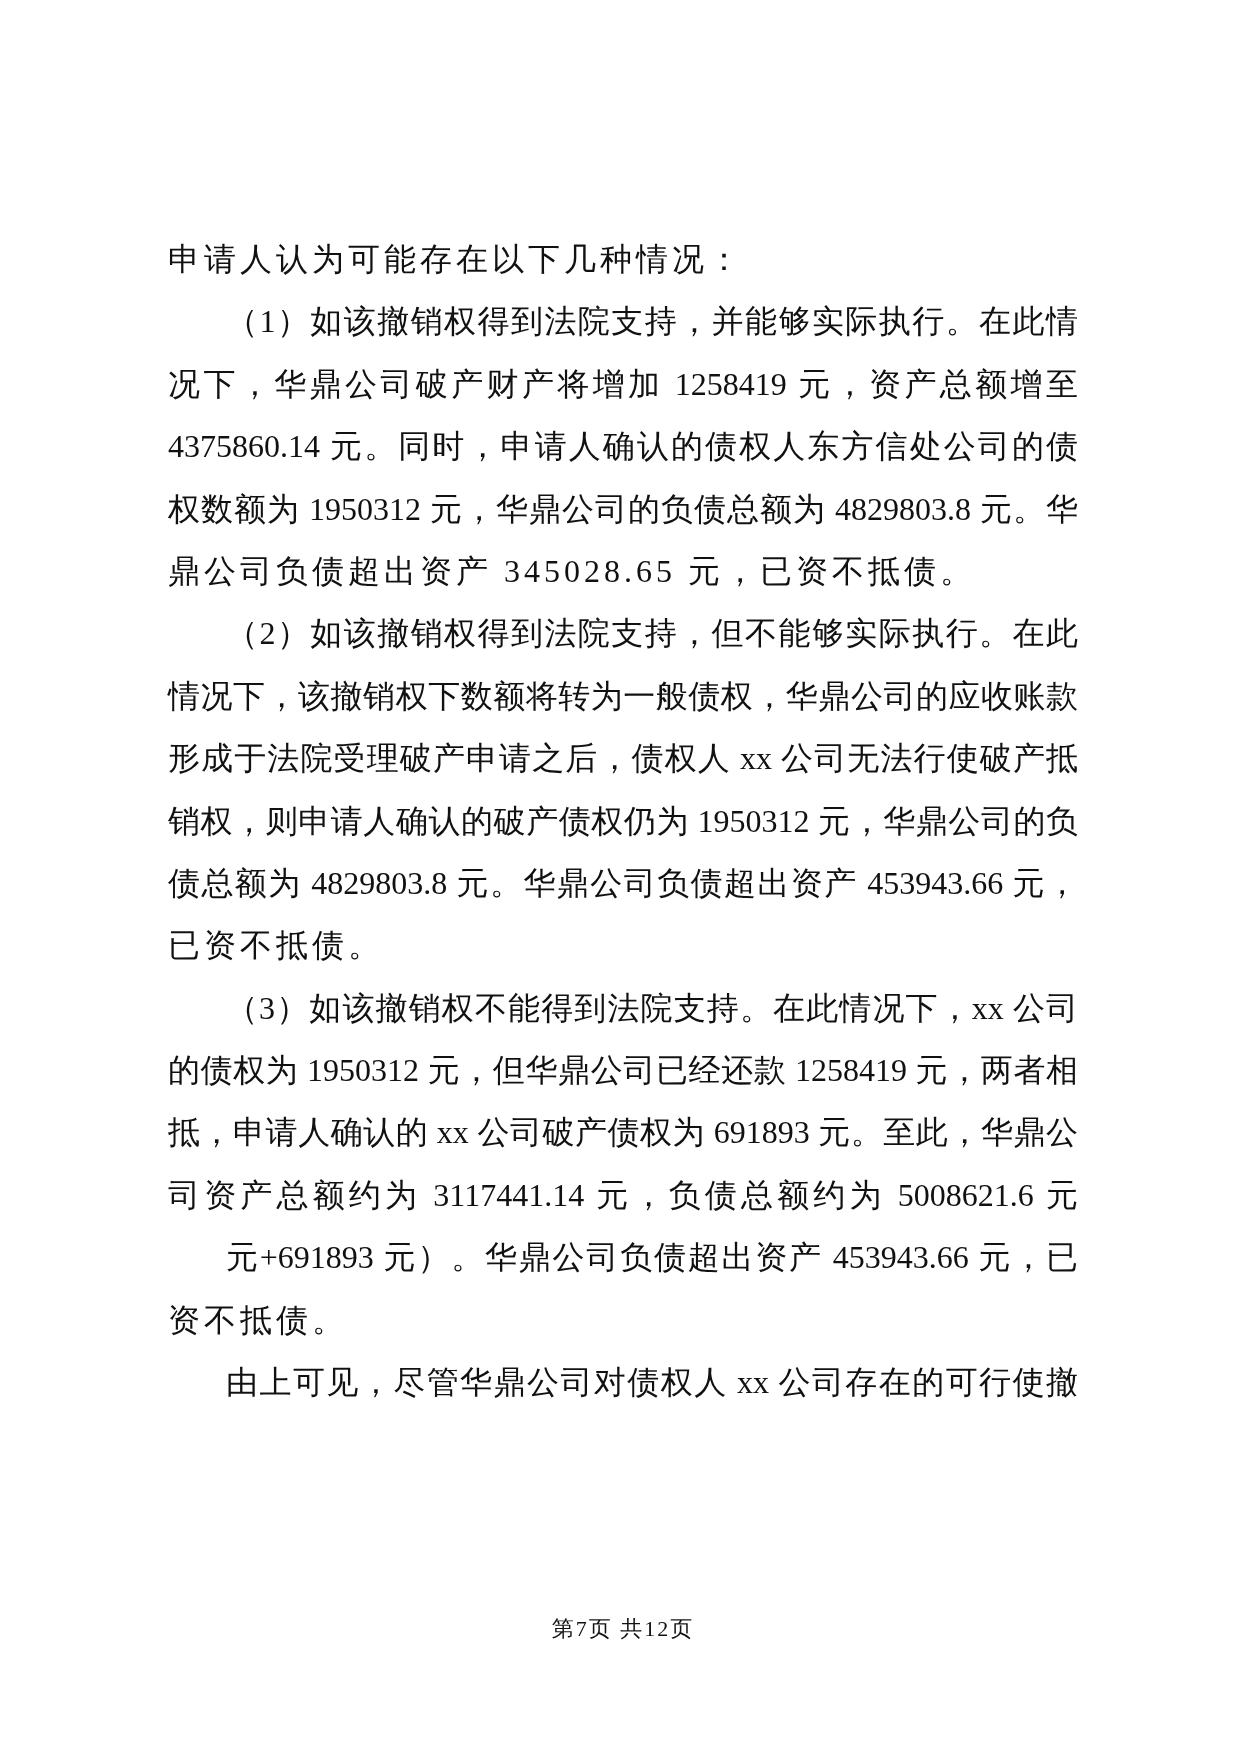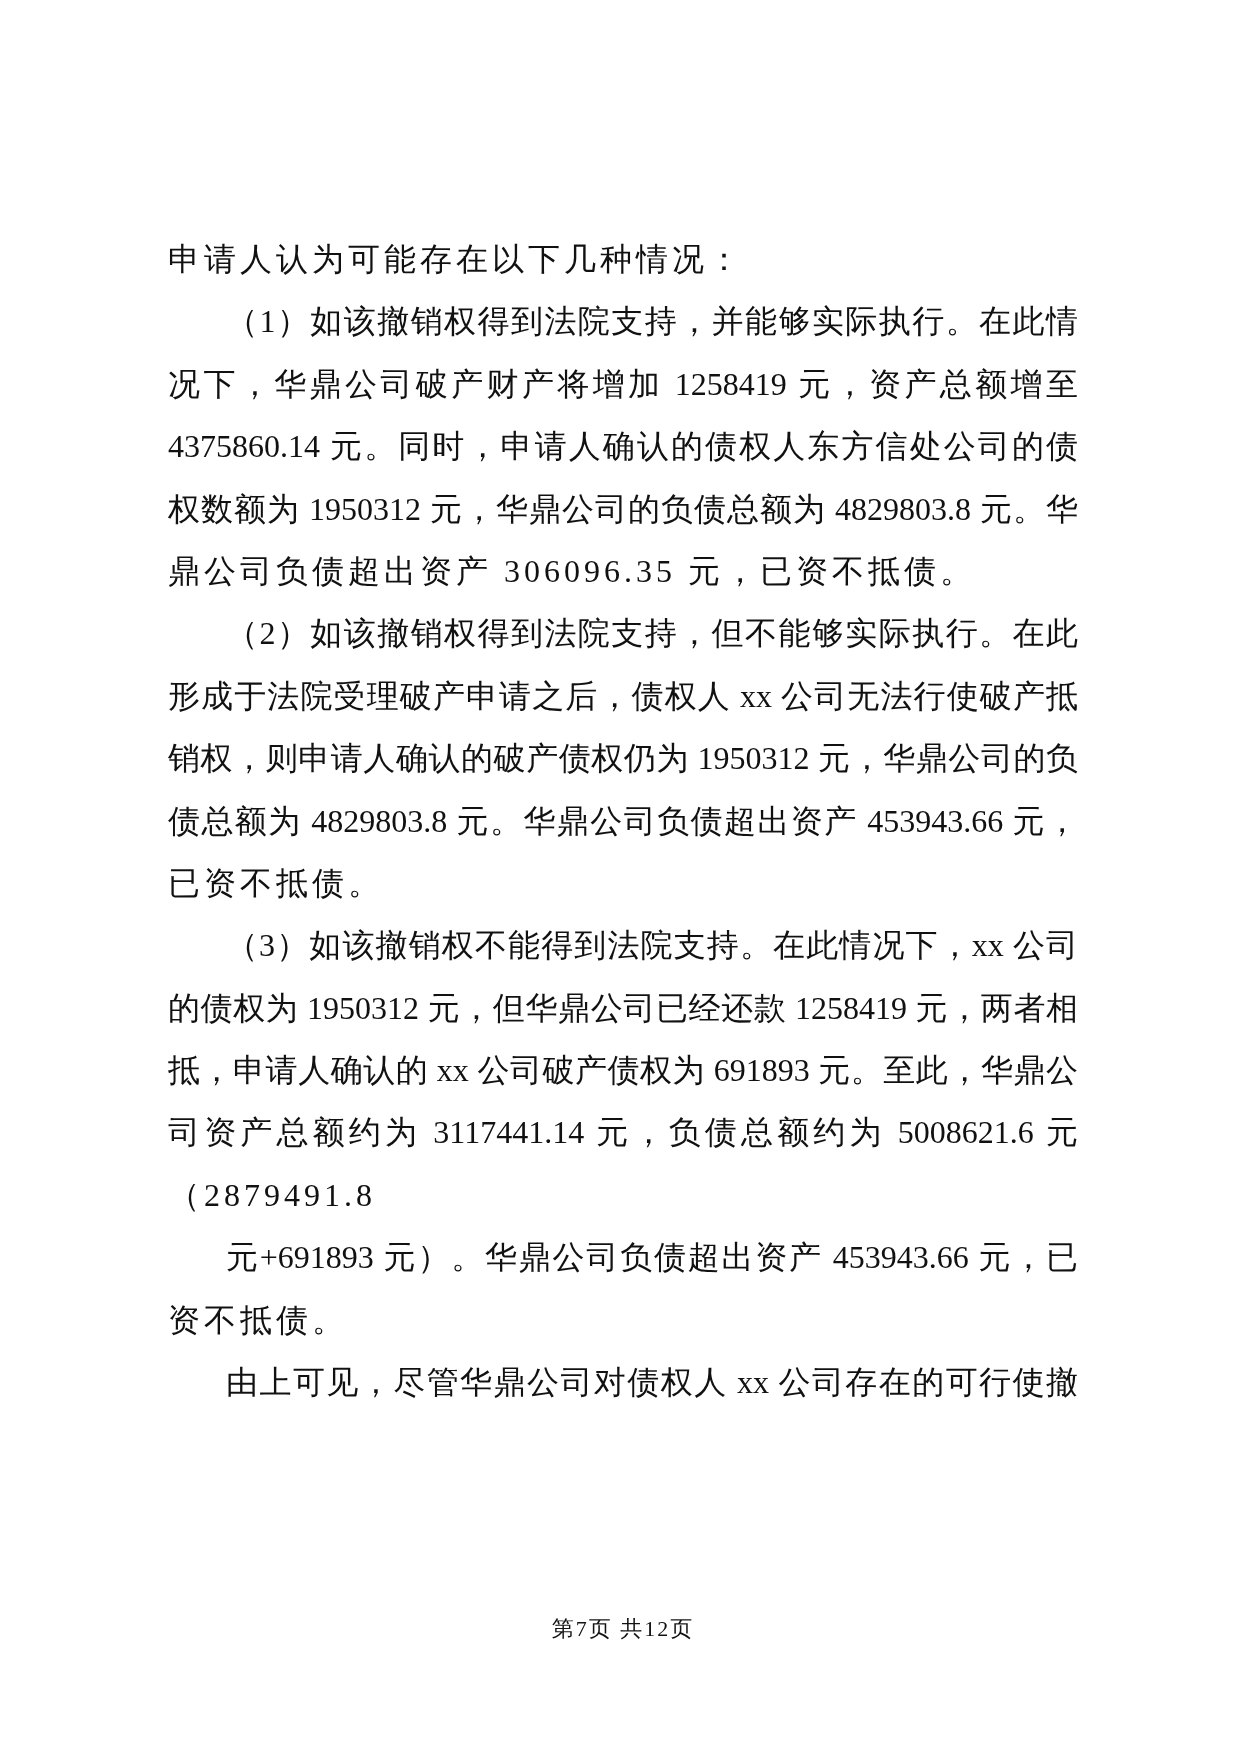--- a/index.html
+++ b/index.html
@@ -65,29 +65,29 @@
 </head>
 <body>
 
 <div class="page">
   <div class="body-text">
     <div class="line sp">申请人认为可能存在以下几种情况：</div>
     <div class="line j ind">（1）如该撤销权得到法院支持，并能够实际执行。在此情</div>
     <div class="line j">况下，华鼎公司破产财产将增加 1258419 元，资产总额增至</div>
     <div class="line j">4375860.14 元。同时，申请人确认的债权人东方信处公司的债</div>
     <div class="line j">权数额为 1950312 元，华鼎公司的负债总额为 4829803.8 元。华</div>
-    <div class="line sp">鼎公司负债超出资产 306096.35 元，已资不抵债。</div>
+    <div class="line sp">鼎公司负债超出资产 345028.65 元，已资不抵债。</div>
     <div class="line j ind">（2）如该撤销权得到法院支持，但不能够实际执行。在此</div>
+    <div class="line j">情况下，该撤销权下数额将转为一般债权，华鼎公司的应收账款</div>
     <div class="line j">形成于法院受理破产申请之后，债权人 xx 公司无法行使破产抵</div>
     <div class="line j">销权，则申请人确认的破产债权仍为 1950312 元，华鼎公司的负</div>
     <div class="line j">债总额为 4829803.8 元。华鼎公司负债超出资产 453943.66 元，</div>
     <div class="line sp">已资不抵债。</div>
     <div class="line j ind">（3）如该撤销权不能得到法院支持。在此情况下，xx 公司</div>
     <div class="line j">的债权为 1950312 元，但华鼎公司已经还款 1258419 元，两者相</div>
     <div class="line j">抵，申请人确认的 xx 公司破产债权为 691893 元。至此，华鼎公</div>
     <div class="line j">司资产总额约为 3117441.14 元，负债总额约为 5008621.6 元</div>
-    <div class="line sp">（2879491.8</div>
     <div class="line j ind">元+691893 元）。华鼎公司负债超出资产 453943.66 元，已</div>
     <div class="line sp">资不抵债。</div>
     <div class="line j ind">由上可见，尽管华鼎公司对债权人 xx 公司存在的可行使撤</div>
   </div>
   <div class="footer">第7页 共12页</div>
 </div>
 
 </body></html>

